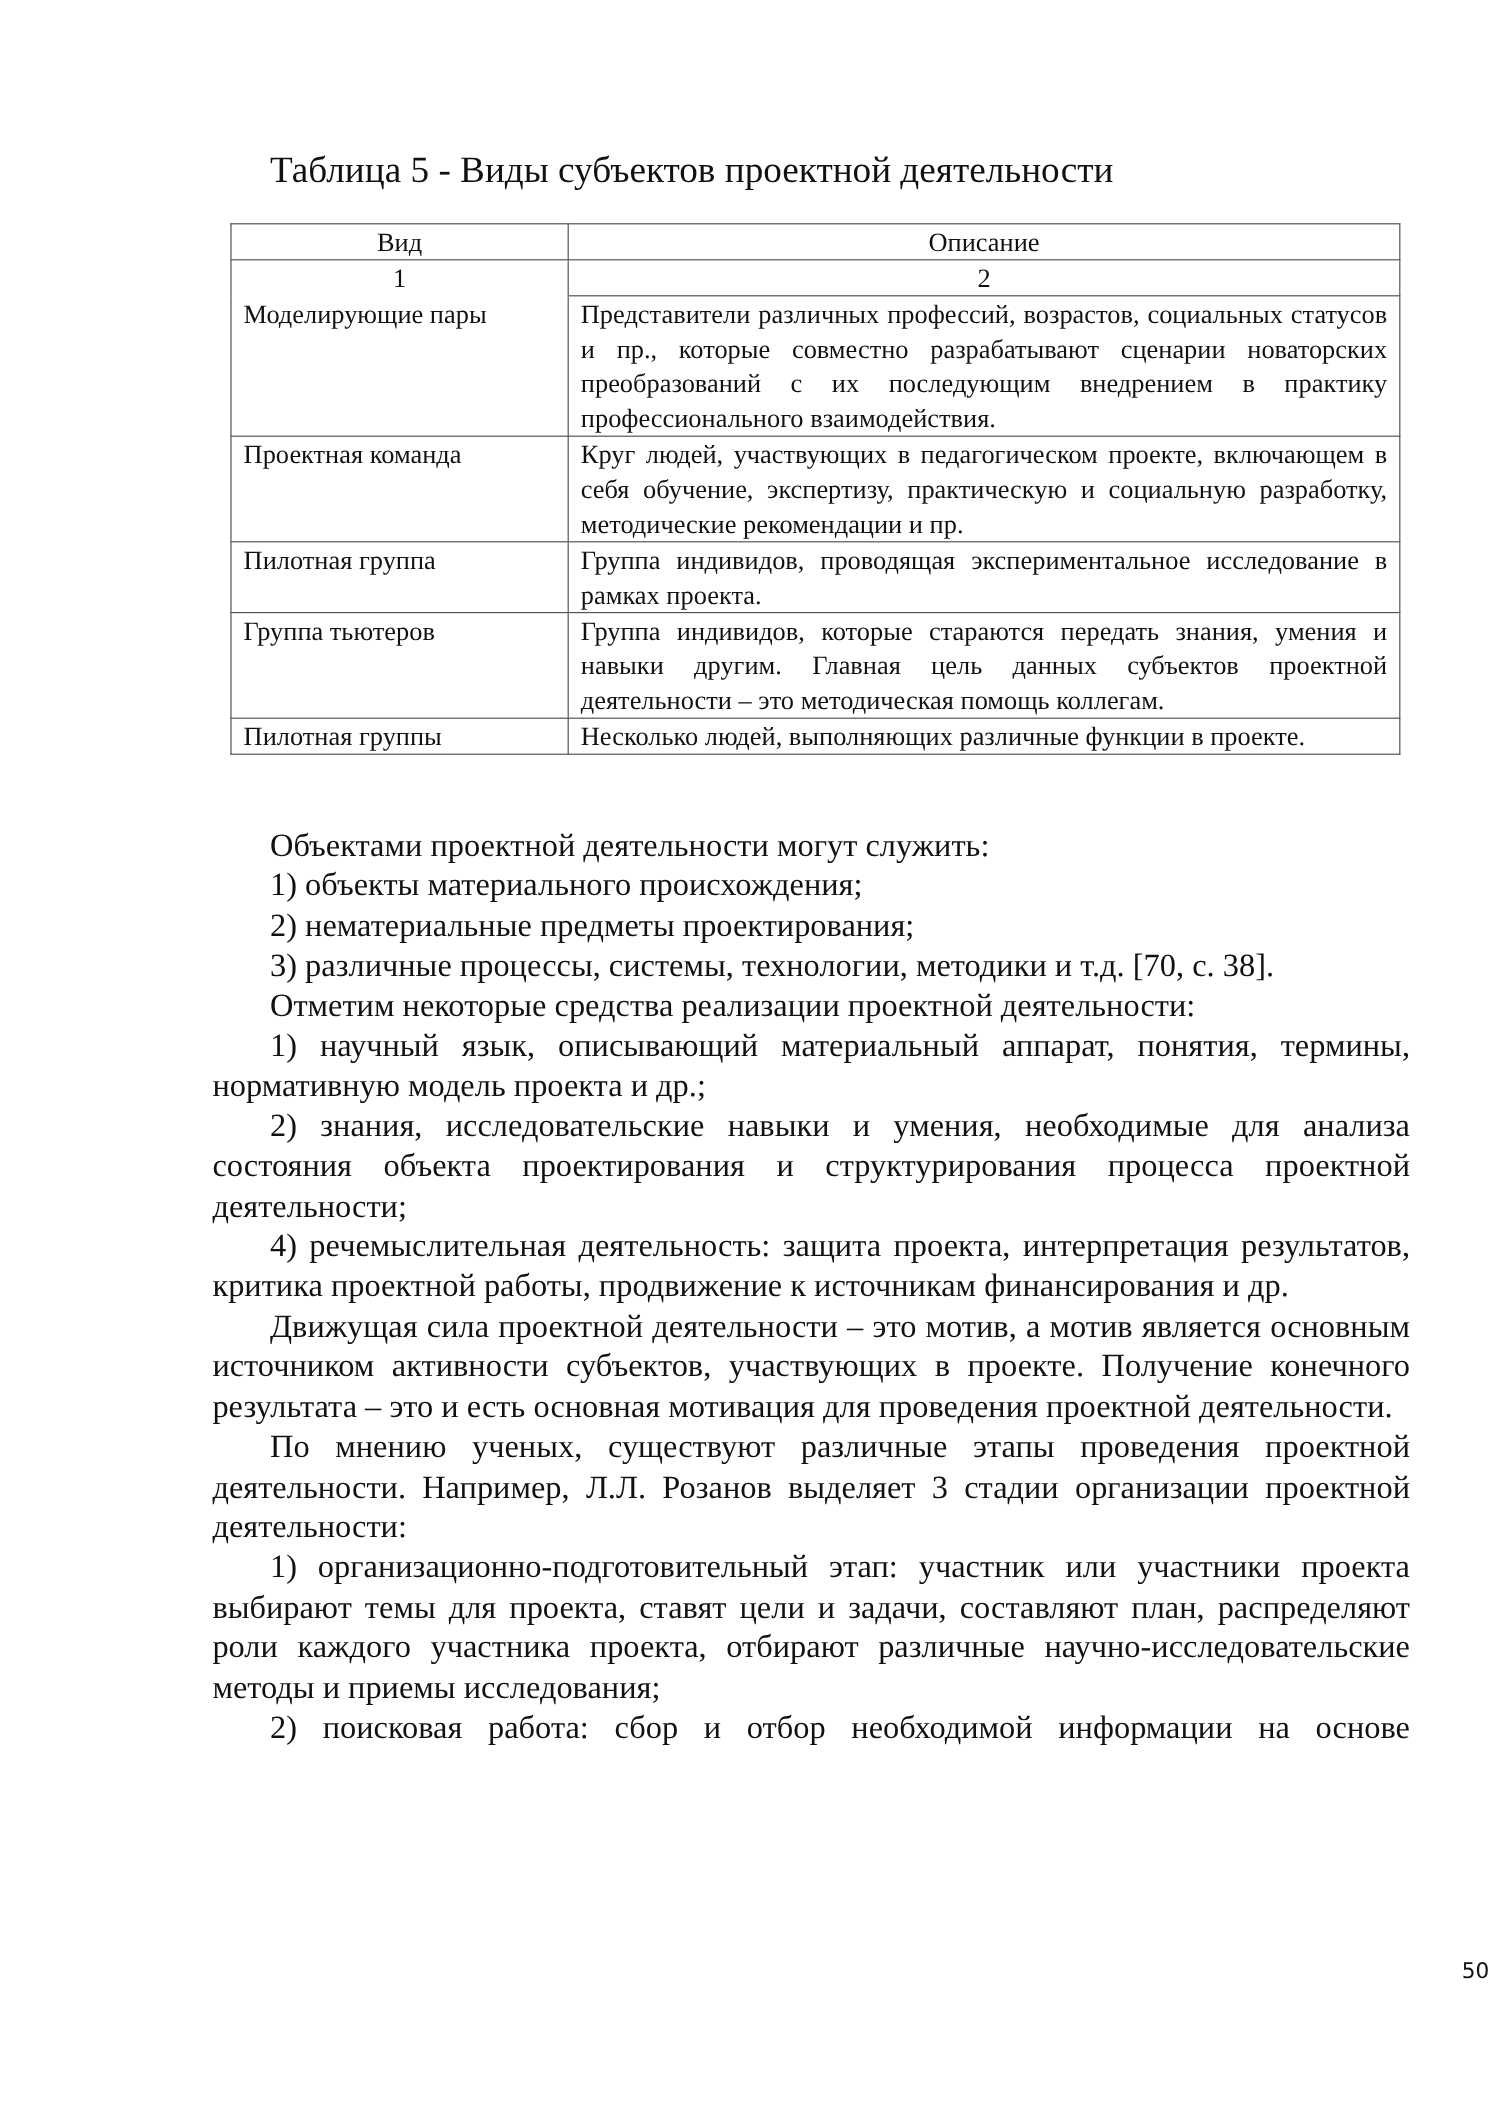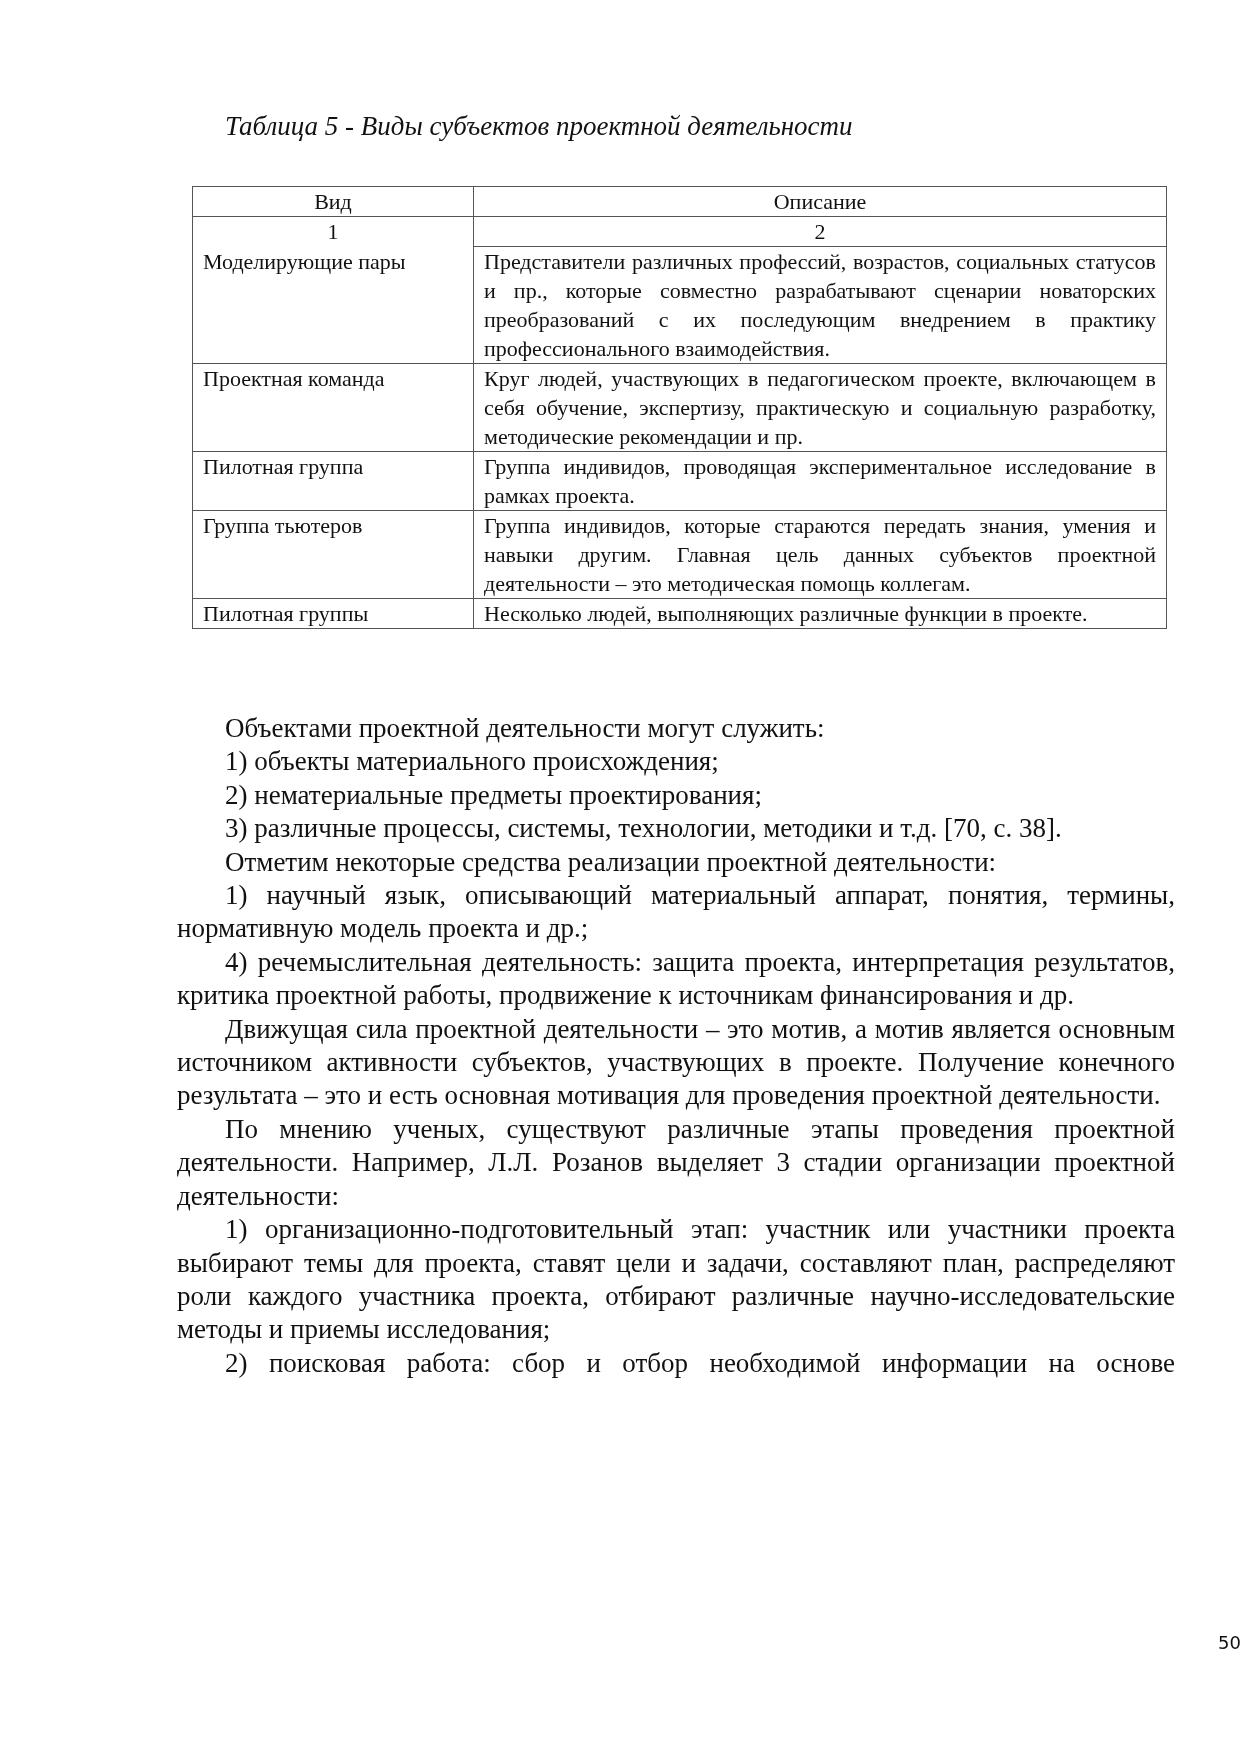--- a/index.html
+++ b/index.html
@@ -1,28 +1,28 @@
 <!DOCTYPE html>
 <html><head>
 <meta charset="utf-8">
 <style>
   html, body { margin: 0; padding: 0; background: #ffffff; }
   body { width: 1241px; height: 1755px; position: relative; overflow: hidden;
          font-family: "Liberation Serif", "DejaVu Serif", serif; color: #111; }
-  .caption { position: absolute; left: 225px; top: 110px; font-size: 27px; line-height: 32px; font-style: italic; }
+  .caption { position: absolute; left: 225px; top: 126px; font-size: 31px; line-height: 32px; }
   table.t { position: absolute; left: 192px; top: 186px; width: 975px;
             border-collapse: collapse; font-size: 22px; line-height: 29px; }
   table.t td { border: 1.5px solid #555; padding: 0 10px; vertical-align: top; }
   table.t td.c1 { width: 260px; }
   table.t td.center { text-align: center; padding: 0; }
   table.t td.just { text-align: justify; text-align-last: left; }
   table.t tr.h1 td { height: 29px; }
   table.t td.noborder-b { border-bottom: none; }
   table.t td.noborder-t { border-top: none; margin-top: 32px; }
-  .body { position: absolute; left: 177px; top: 712px; width: 998px;
+  .body { position: absolute; left: 177px; top: 688px; width: 998px;
           font-size: 27px; line-height: 33.4px; }
   .body p { margin: 0; text-align: justify; }
   .body p.ind { text-indent: 48px; }
   .pagenum { position: absolute; left: 0; width: 1241px; top: 1632px; text-align: right;
              font-family: "DejaVu Sans", "Liberation Sans", sans-serif; font-size: 18px; }
 </style>
 </head>
 <body>
 
 <div class="caption">Таблица 5 - Виды субъектов проектной деятельности</div>
@@ -60,20 +60,21 @@
 </tbody>
   </table>
 
 <div class="body">
   <p class="ind">Объектами проектной деятельности могут служить:</p>
   <p class="ind">1) объекты материального происхождения;</p>
   <p class="ind">2) нематериальные предметы проектирования;</p>
   <p class="ind">3) различные процессы, системы, технологии, методики и т.д. [70, с. 38].</p>
   <p class="ind">Отметим некоторые средства реализации проектной деятельности:</p>
   <p class="ind">1) научный язык, описывающий материальный аппарат, понятия, термины, нормативную модель проекта и др.;</p>
+  <p class="ind">2) знания, исследовательские навыки и умения, необходимые для анализа состояния объекта проектирования и структурирования процесса проектной деятельности;</p>
   <p class="ind">4) речемыслительная деятельность: защита проекта, интерпретация результатов, критика проектной работы, продвижение к источникам финансирования и др.</p>
   <p class="ind">Движущая сила проектной деятельности – это мотив, а мотив является основным источником активности субъектов, участвующих в проекте. Получение конечного результата – это и есть основная мотивация для проведения проектной деятельности.</p>
   <p class="ind">По мнению ученых, существуют различные этапы проведения проектной деятельности. Например, Л.Л. Розанов выделяет 3 стадии организации проектной деятельности:</p>
   <p class="ind">1) организационно-подготовительный этап: участник или участники проекта выбирают темы для проекта, ставят цели и задачи, составляют план, распределяют роли каждого участника проекта, отбирают различные научно-исследовательские методы и приемы исследования;</p>
   <p class="ind" style="text-align-last: justify;">2) поисковая работа: сбор и отбор необходимой информации на основе</p>
 </div>
 
 <div class="pagenum">50</div>
 
 </body></html>

